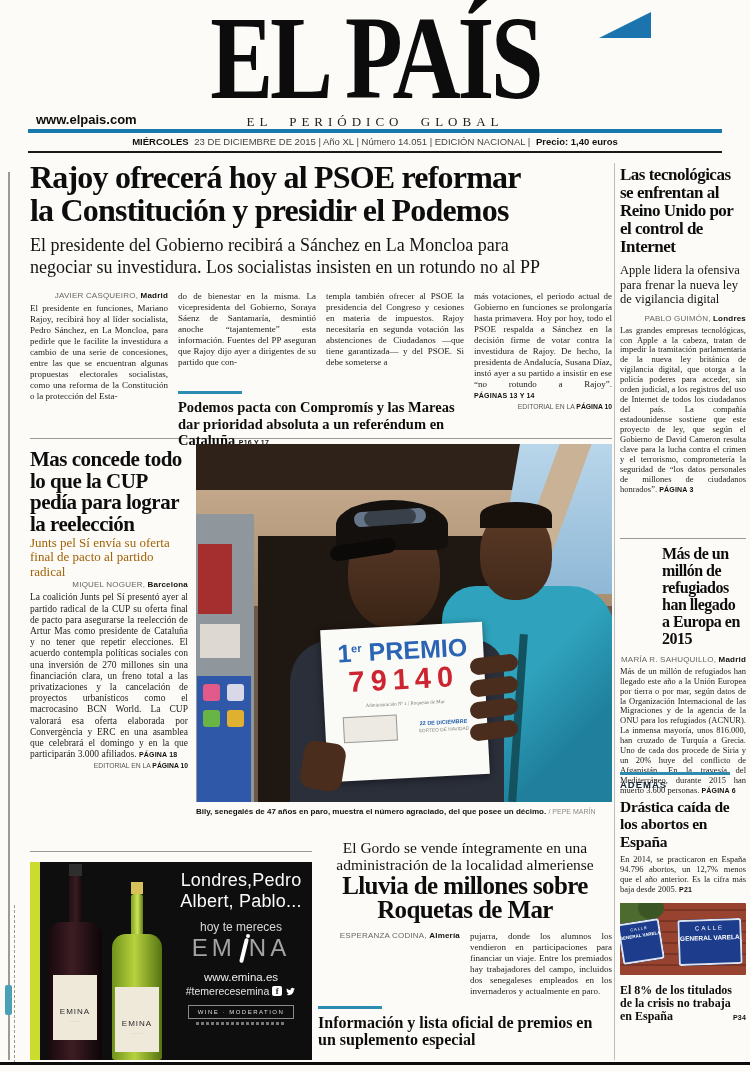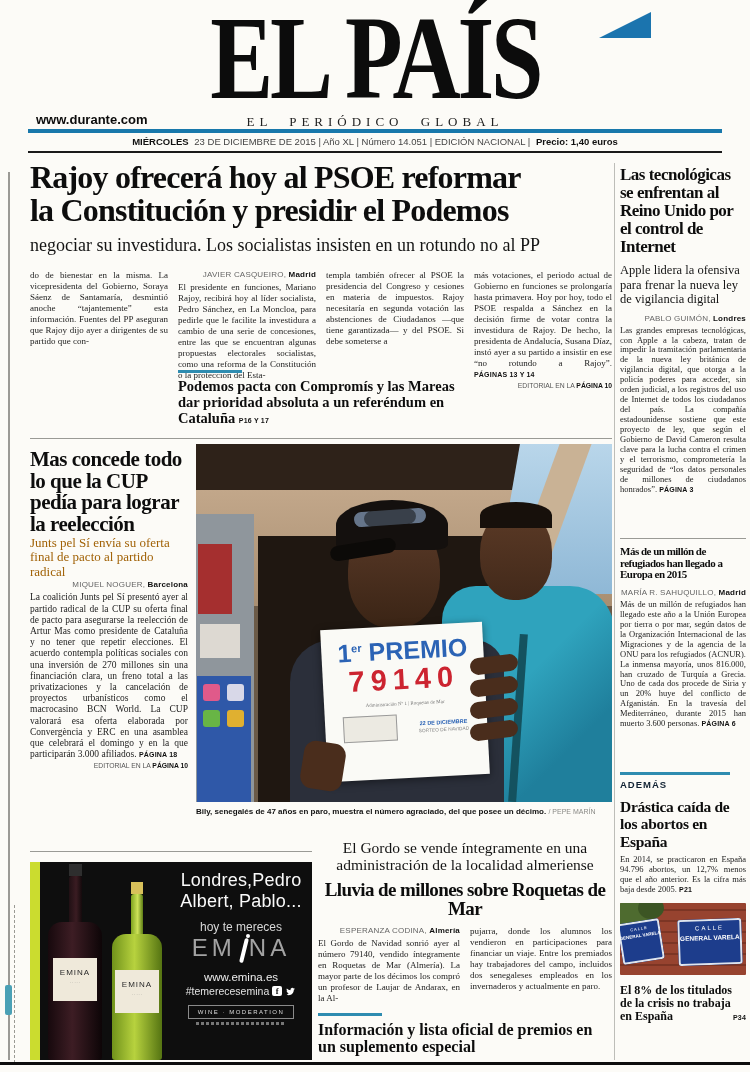--- a/index.html
+++ b/index.html
@@ -48,21 +48,21 @@
   .lead{position:absolute;left:30px;top:161px;width:582px;}
   .lead-cols{position:relative;display:flex;gap:10px;margin-top:13px;height:148px;}
   .lead-col{flex:1;}
   .podemos{position:absolute;left:148px;top:100px;width:286px;}
   .podemos-rule{width:64px;margin-bottom:5px;}
   .podemos-text{font-weight:bold;font-size:14.5px;line-height:1.12;color:#0d0d0d;}
 
   
   .side{position:absolute;left:620px;width:126px;}
   .side-h2{font-weight:bold;font-size:17px;line-height:1.06;letter-spacing:-.5px;color:#0d0d0d;}
-  .side-h2.small{font-size:11px;}
+  .side-h2.small{font-size:16px;margin-left:42px;}
   .side-stand{font-size:12.5px;line-height:1.16;margin-top:7px;color:#141414;}
   .side .byline{margin-top:7px;}
   .ademas-label{font-family:"Liberation Sans",sans-serif;font-weight:bold;font-size:9.5px;
         letter-spacing:1px;color:#123;margin-top:4px;}
   .ademas-h3{font-weight:bold;font-size:15.5px;line-height:1.12;letter-spacing:-.3px;margin-top:8px;color:#0d0d0d;}
   .brief{position:relative;font-weight:bold;font-size:12px;line-height:1.08;margin-top:9px;
          padding-right:2px;color:#0d0d0d;}
   .brief .pref{position:absolute;right:0;bottom:1px;}
   .brief .btxt{display:inline-block;padding-right:0;}
 
@@ -131,42 +131,42 @@
   .hand-r{position:absolute;left:274px;top:212px;width:54px;height:100px;}
   .hand-r i{display:block;width:48px;height:17px;background:#4a2d1c;border-radius:10px;margin-bottom:5px;transform:rotate(-7deg);}
   .hand-l{position:absolute;left:106px;top:298px;width:42px;height:48px;background:#4a2d1c;border-radius:12px;transform:rotate(9deg);}
   .caption{margin-top:5px;font-family:"Liberation Sans",sans-serif;font-size:8px;color:#111;}
   .caption b{font-weight:bold;}
   .caption .credit{font-size:7px;color:#8a8a86;font-weight:normal;}
 
   
   .gordo{position:absolute;left:318px;top:839px;width:294px;}
   .kicker{font-size:15.5px;line-height:1.12;text-align:center;color:#141414;}
-  .gordo-h2{font-weight:bold;font-size:19px;line-height:.99;letter-spacing:-.6px;text-align:center;
-      margin-top:7px;color:#0d0d0d;}
+  .gordo-h2{font-weight:bold;font-size:25px;line-height:.99;letter-spacing:-.6px;text-align:center;
+      color:#0d0d0d;}
   .gordo-cols{display:flex;gap:10px;margin-top:8px;}
   .gordo-col{flex:1;}
   .gordo-rule{width:64px;margin-top:9px;}
   .gordo-foot{font-weight:bold;font-size:16px;line-height:1.08;margin-top:5px;color:#0d0d0d;}
 
   
   .ad{position:absolute;left:30px;top:862px;width:282px;height:198px;background:#0e0e0e;overflow:hidden;
       font-family:"Liberation Sans",sans-serif;color:#f2f2f2;}
   .ad-strip{position:absolute;left:0;top:0;width:10px;height:198px;background:#cbdc2f;}
   .bottle{position:absolute;bottom:0;}
   .bottle .neck{margin:0 auto;border-radius:3px 3px 0 0;}
   .bottle .body{border-radius:14px 14px 3px 3px;position:relative;}
   .b1 .neck{width:13px;height:46px;background:linear-gradient(90deg,#201014,#3a1c22 55%,#140a0c);}
   .b1 .body{width:54px;height:138px;background:linear-gradient(90deg,#17090d,#3d1d24 45%,#0d0507);}
   .b2 .neck{width:12px;height:40px;background:linear-gradient(90deg,#7fa31f,#cde258 55%,#5d7d15);}
   .b2 .body{width:50px;height:126px;background:linear-gradient(90deg,#70921b,#b7d23e 45%,#557412);}
   .b2 .cap{width:12px;height:12px;background:#d8c05a;margin:0 auto;}
   .b1 .cap{width:13px;height:12px;background:#2e2e2e;margin:0 auto;}
-  .blabel{position:absolute;left:50%;transform:translateX(-50%);top:36px;background:#efe9da;color:#2a2a2a;
-      text-align:center;font-size:8px;letter-spacing:1px;padding:10px 2px 16px;width:40px;}
+  .blabel{position:absolute;left:50%;transform:translateX(-50%);top:53px;background:#efe9da;color:#2a2a2a;
+      text-align:center;font-size:8px;letter-spacing:1px;padding:32px 2px 16px;width:40px;}
   .blabel .tiny{display:block;font-size:3.5px;letter-spacing:0;color:#777;margin-top:4px;}
   .ad-right{position:absolute;left:146px;top:8px;width:130px;text-align:center;}
   .ad-names{font-size:18px;line-height:1.15;font-weight:normal;letter-spacing:.2px;color:#fafafa;}
   .ad-tag{font-size:12px;color:#d8d8d8;margin-top:9px;}
   .ad-brand{font-size:24px;letter-spacing:4px;margin-top:0;color:#a3a3a3;display:flex;align-items:center;justify-content:center;}
   .brand-slash{display:inline-block;width:13px;height:28px;position:relative;}
   .brand-slash:before{content:"";position:absolute;left:6px;top:4px;width:4px;height:25px;background:#fff;
       border-radius:2px;transform:rotate(14deg);}
   .brand-slash:after{content:"";position:absolute;left:10px;top:0;width:4px;height:4px;background:#fff;border-radius:50%;}
   .ad-url{font-size:11.5px;margin-top:9px;color:#ececec;}
@@ -182,21 +182,21 @@
 </head>
 <body>
 
 <div id="page">
 
   <div>
     <div class="logo-row">
       <span class="logo">EL PAÍS</span>
     </div>
     <div class="logo-triangle"></div>
-    <div class="site-url sans">www.durante.com</div>
+    <div class="site-url sans">www.elpais.com</div>
     <div class="tagline">EL PERIÓDICO GLOBAL</div>
     <div class="blue-band"></div>
     <div class="dateline sans">
       <b>MIÉRCOLES</b>
       <span class="sep">23 DE DICIEMBRE DE 2015 | Año XL | Número 14.051 | EDICIÓN NACIONAL |</span>
       <b>Precio: 1,40 euros</b>
     </div>
     <div class="mast-rule"></div>
   </div>
 
@@ -206,32 +206,33 @@
   <div class="fold-tick"></div>
   <div class="bottom-line"></div>
   <div class="hr-gray" style="left:30px;top:438px;width:582px;"></div>
   <div class="hr-gray" style="left:620px;top:538px;width:126px;"></div>
   <div class="hr-gray" style="left:30px;top:851px;width:282px;"></div>
 
   <div class="lead">
     <div class="h1l">Rajoy ofrecerá hoy al PSOE reformar</div>
     <div class="h1l">la Constitución y presidir el Podemos</div>
     <div class="standfirst">
+      <div>El presidente del Gobierno recibirá a Sánchez en La Moncloa para</div>
       <div>negociar su investidura. Los socialistas insisten en un rotundo no al PP</div>
     </div>
     <div class="lead-cols">
-      <div class="lead-col">
-        <p class="bodytext" style="margin:0">do de bienestar en la misma. La vicepresidenta del Gobierno, Soraya Sáenz de Santamaría, desmintió anoche “tajantemente” esta información. Fuentes del PP aseguran que Rajoy dijo ayer a dirigentes de su partido que con-</p>
-      </div>
       <div class="lead-col">
         <div class="byline">
           <span>JAVIER CASQUEIRO,</span>
           <b>Madrid</b>
         </div>
         <p class="bodytext" style="margin:0">El presidente en funciones, Mariano Rajoy, recibirá hoy al líder socialista, Pedro Sánchez, en La Moncloa, para pedirle que le facilite la investidura a cambio de una serie de concesiones, entre las que se encuentran algunas propuestas electorales socialistas, como una reforma de la Constitución o la protección del Esta-</p>
+      </div>
+      <div class="lead-col">
+        <p class="bodytext" style="margin:0">do de bienestar en la misma. La vicepresidenta del Gobierno, Soraya Sáenz de Santamaría, desmintió anoche “tajantemente” esta información. Fuentes del PP aseguran que Rajoy dijo ayer a dirigentes de su partido que con-</p>
       </div>
       <div class="lead-col">
         <p class="bodytext" style="margin:0">templa también ofrecer al PSOE la presidencia del Congreso y cesiones en materia de impuestos. Rajoy necesitaría en segunda votación las abstenciones de Ciudadanos —que tiene garantizada— y del PSOE. Si debe someterse a</p>
       </div>
       <div class="lead-col">
         <p class="bodytext" style="margin:0"><span>más votaciones, el periodo actual de Gobierno en funciones se prolongaría hasta primavera. Hoy por hoy, todo el PSOE respalda a Sánchez en la decisión firme de votar contra la investidura de Rajoy. De hecho, la presidenta de Andalucía, Susana Díaz, instó ayer a su partido a insistir en ese “no rotundo a Rajoy”.</span>
           <span class="pref">PÁGINAS 13 Y 14</span>
         </p>
         <div class="edline">
           <span>EDITORIAL EN LA</span>
@@ -374,21 +375,20 @@
 
   <div class="gordo">
     <div class="kicker">El Gordo se vende íntegramente en una administración de la localidad almeriense</div>
     <div class="gordo-h2">Lluvia de millones sobre Roquetas de Mar</div>
     <div class="gordo-cols">
       <div class="gordo-col">
         <div class="byline">
           <span>ESPERANZA CODINA,</span>
           <b>Almería</b>
         </div>
-        <p class="bodytext" style="margin:0">El Gordo de Navidad sonrió ayer al número 79140, vendido íntegramente en Roquetas de Mar (Almería). La mayor parte de los décimos los compró un profesor de Laujar de Andarax, en la Al-</p>
       </div>
       <div class="gordo-col">
         <p class="bodytext" style="margin:0">pujarra, donde los alumnos los vendieron en participaciones para financiar un viaje. Entre los premiados hay trabajadores del campo, incluidos dos senegaleses empleados en los invernaderos y actualmente en paro.</p>
       </div>
     </div>
     <div class="teal-bar gordo-rule"></div>
     <div class="gordo-foot">Información y lista oficial de premios en un suplemento especial</div>
   </div>
 
   <div class="ad">

